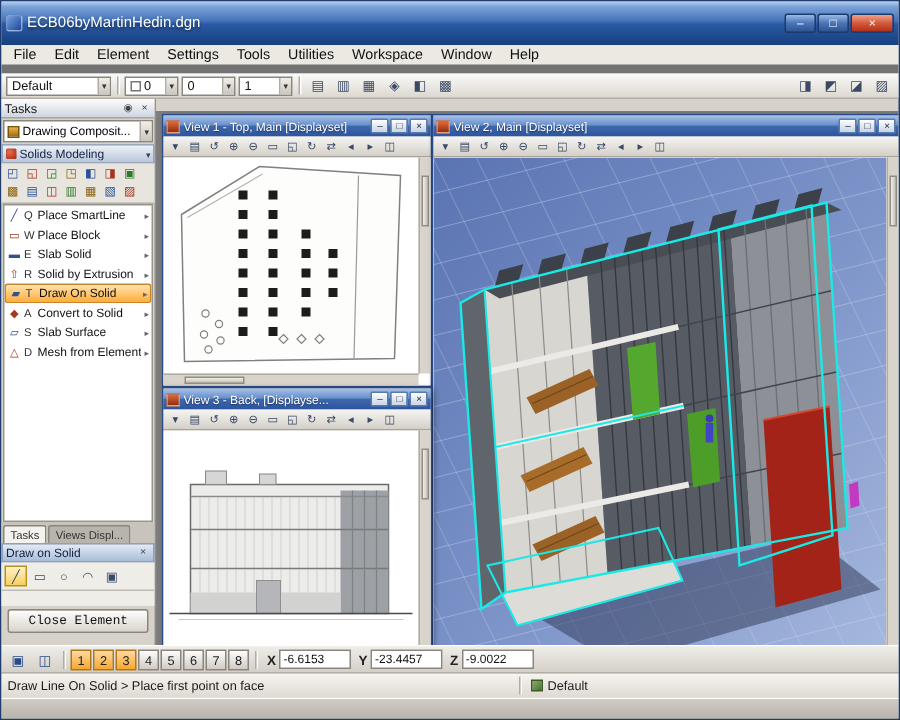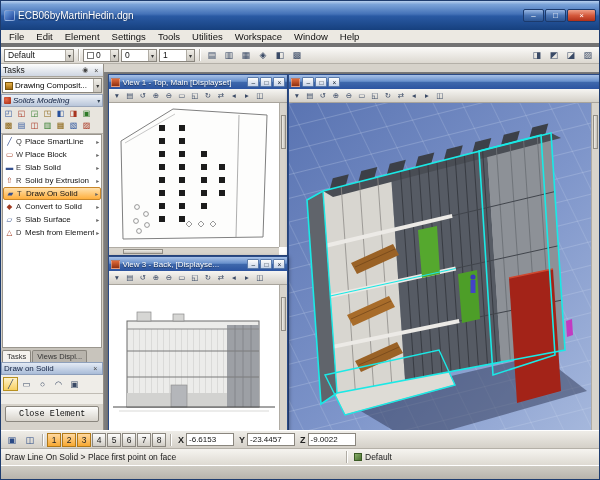--- a/index.html
+++ b/index.html
@@ -10,21 +10,21 @@
 .titlebar{flex:0 0 18px;display:flex;align-items:center;gap:3px;padding:8px 3px;
  background:linear-gradient(180deg,#b8d0ee 0%,#7ba3d8 12%,#4472b8 45%,#2a5aa4 52%,#16407e 100%);}
 .app-icon{width:11px;height:11px;background:linear-gradient(135deg,#6fa0e0,#20459a);border:1px solid rgba(255,255,255,.35);border-radius:2px;}
 .title-text{color:#fff;font-size:10px;text-shadow:0 1px 2px rgba(0,0,0,.55);flex:1;white-space:nowrap;overflow:hidden;}
 .win-controls{display:flex;gap:1px;}
 .wc{width:21px;height:13px;font-size:8px;line-height:11px;color:#fff;border:1px solid #1c3a6c;border-radius:2px;
  background:linear-gradient(#9ab8e4,#4a74b4 50%,#2c5694);}
 .wc.close{width:29px;background:linear-gradient(#f0a088,#d4593c 50%,#b03018);}
 
 
-.menubar{flex:0 0 15px;display:flex;align-items:center;background:#ece9e2;border-bottom:4px solid #737373;padding-left:2px;}
+.menubar{flex:0 0 15px;display:flex;align-items:center;background:#ece9e2;border-bottom:6px solid #737373;padding-left:2px;}
 .menu-item{font-size:9.5px;padding:1px 6px;color:#111;}
 
 
 .toolbar{flex:0 0 17px;display:flex;align-items:center;gap:2px;padding:0 3px;
  background:linear-gradient(#fbfaf8,#dcd8d0);border-bottom:1px solid #b4b0a8;}
 .combo{display:inline-flex;align-items:center;background:#fff;border:1px solid #8a867e;height:13px;font-size:8.5px;padding-left:3px;gap:2px;}
 .combo .combo-text{flex:1;white-space:nowrap;overflow:hidden;color:#111;}
 .combo-arrow{font-size:6px;color:#333;background:linear-gradient(#f0eee8,#cac6be);border-left:1px solid #b0aca4;height:100%;display:inline-flex;align-items:center;padding:0 2px;}
 .combo.lvl{width:70px;}
 .combo.small{width:36px;}
@@ -40,21 +40,21 @@
 
 .left-panel{flex:0 0 100px;display:flex;flex-direction:column;background:#d6d2ca;border-right:1px solid #948f86;min-height:0;}
 .tp-header{flex:0 0 13px;display:flex;align-items:center;background:linear-gradient(#fdfdfc,#cfd6e2);border-bottom:1px solid #a8a49c;padding:0 2px;gap:1px;}
 .tp-title{font-size:8.5px;flex:1;color:#222;}
 .tp-btn{font-size:7px;width:10px;text-align:center;color:#444;background:none;border:none;}
 .workflow{flex:0 0 15px;margin:1px;display:flex;align-items:center;background:#fff;border:1px solid #8a867e;font-size:8px;padding-left:2px;gap:2px;}
 .workflow .combo-text{flex:1;white-space:nowrap;overflow:hidden;}
 .wf-icon{width:8px;height:8px;background:linear-gradient(#e8b24a,#a06a10);border:1px solid #7a5408;}
 .section-bar{flex:0 0 13px;display:flex;align-items:center;gap:2px;padding:0 2px;background:linear-gradient(#eef2f8,#b9c6da);border:1px solid #9aa6ba;font-size:8px;color:#102040;}
 .sec-icon{width:7px;height:7px;background:radial-gradient(circle at 35% 35%,#e86a4a,#a02810);border-radius:1px;}
-.sec-text{flex:1;white-space:nowrap;overflow:hidden;font-style:italic;}
+.sec-text{flex:1;white-space:nowrap;overflow:hidden;}
 .sec-arrow{font-size:6px;color:#345;}
 .tool-grid{display:flex;flex-wrap:wrap;background:#e8e5de;border-bottom:1px solid #b4b0a8;padding:1px;}
 .tg-btn{width:13px;height:12px;font-size:8px;line-height:10px;border:1px solid transparent;background:none;}
 .tool-grid .tg-btn:nth-child(4n+1){color:#27509c;}
 .tool-grid .tg-btn:nth-child(4n+2){color:#a83420;}
 .tool-grid .tg-btn:nth-child(4n+3){color:#2f7a28;}
 .tool-grid .tg-btn:nth-child(4n){color:#8a6210;}
 .task-list{flex:1;background:#fff;border:1px solid #9a968e;margin:0 1px;overflow:hidden;min-height:0;}
 .task-item{height:13px;display:flex;align-items:center;gap:2px;padding:0 2px;font-size:8px;}
 .task-item.active{background:linear-gradient(#ffe2b0,#ffaf3c);border:1px solid #c8862a;border-radius:2px;}
@@ -432,20 +432,21 @@
             </div>
           <div class="hscroll">
               <div class="thumb"></div>
             </div>
         </div>
       </div>
 
       <div class="vw vw2">
         <div class="vw-title">
           <span class="vw-icon"></span>
+          <span class="vw-text">View 2, Main [Displayset]</span>
           <span class="vw-ctrls">
             <span class="vwc">–</span>
             <span class="vwc">□</span>
             <span class="vwc">×</span>
           </span>
         </div>
         <div class="vw-toolbar">
 
         <button class="vt">▾</button>
             <button class="vt">▤</button>

